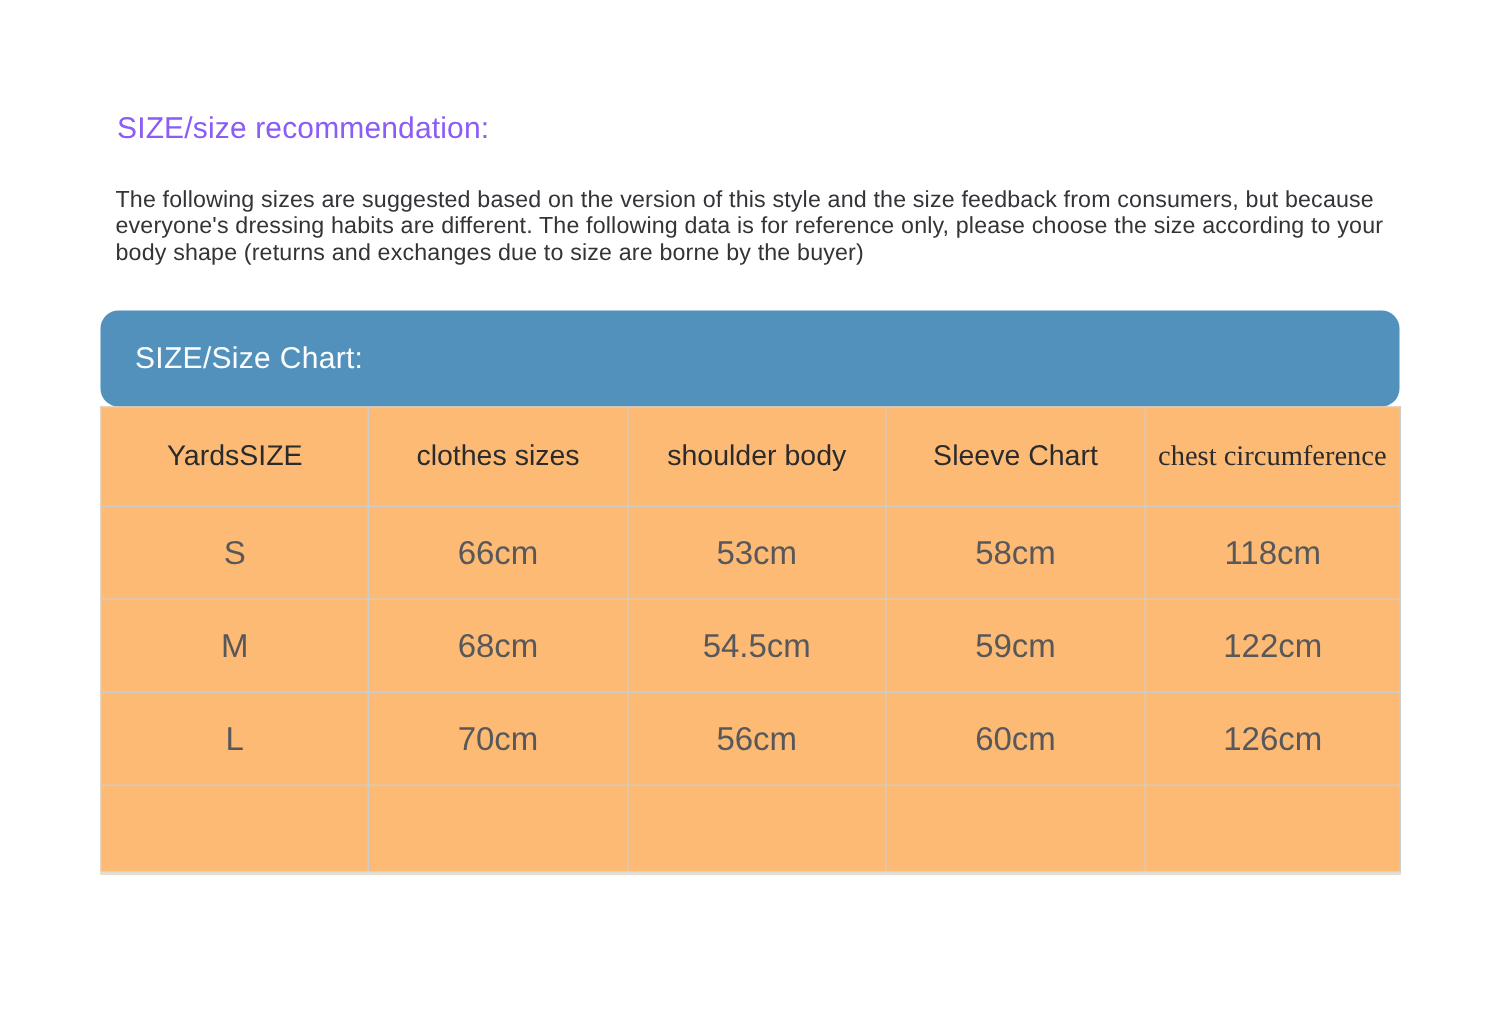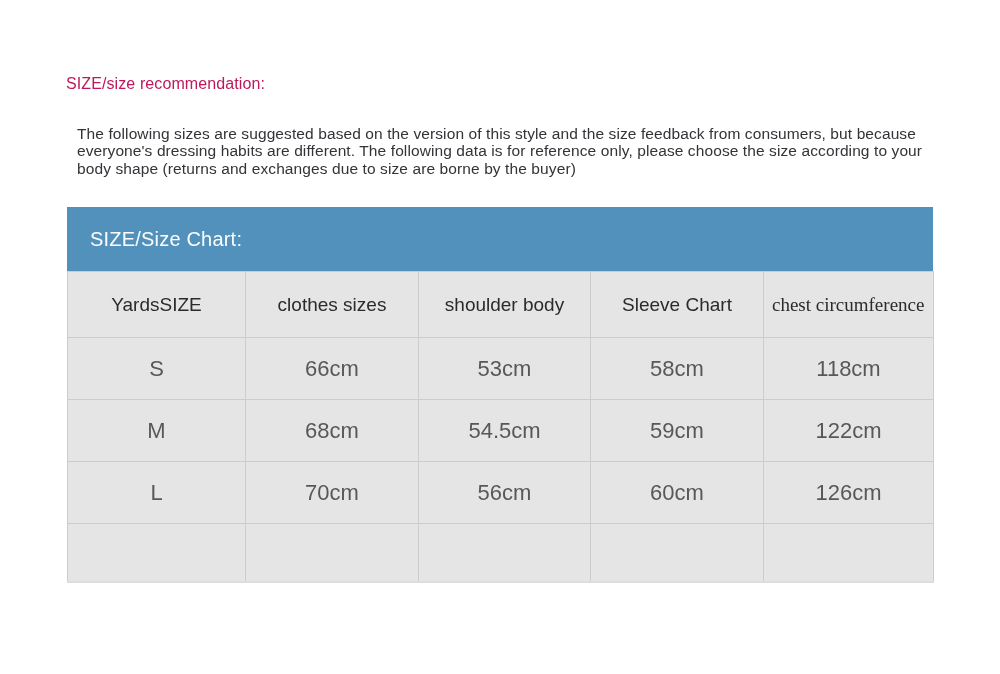--- a/index.html
+++ b/index.html
@@ -7,24 +7,24 @@
   body {
     width: 1000px;
     height: 674px;
     background: #ffffff;
     font-family: "Liberation Sans", sans-serif;
     position: relative;
     overflow: hidden;
   }
   .doc-title {
     position: absolute;
-    left: 66px;
+    left: 78px;
     top: 75px;
-    font-size: 16px;
-    color: #be185d;
+    font-size: 20px;
+    color: #8b5cf6;
     letter-spacing: 0.1px;
   }
   .doc-desc {
     position: absolute;
     left: 66px;
     top: 125px;
     width: 866px;
     font-size: 15.5px;
     line-height: 17.4px;
     color: #333338;
@@ -39,26 +39,27 @@
   }
   .chart-header {
     height: 64px;
     background: #5191bb;
     display: flex;
     align-items: center;
     padding-left: 23px;
     color: #fcfdfe;
     font-size: 20px;
     letter-spacing: 0.2px;
+    border-radius: 12px;
   }
   table.size-table {
     width: 866px;
     border-collapse: collapse;
     table-layout: fixed;
-    background: #e5e5e5;
+    background: #fdba74;
     border-bottom: 2px solid #dddddd;
   }
   .size-table th, .size-table td {
     border: 1px solid #cccccc;
     padding: 0;
   }
   .size-table th {
     height: 66px;
     font-weight: 400;
     font-size: 19px;

